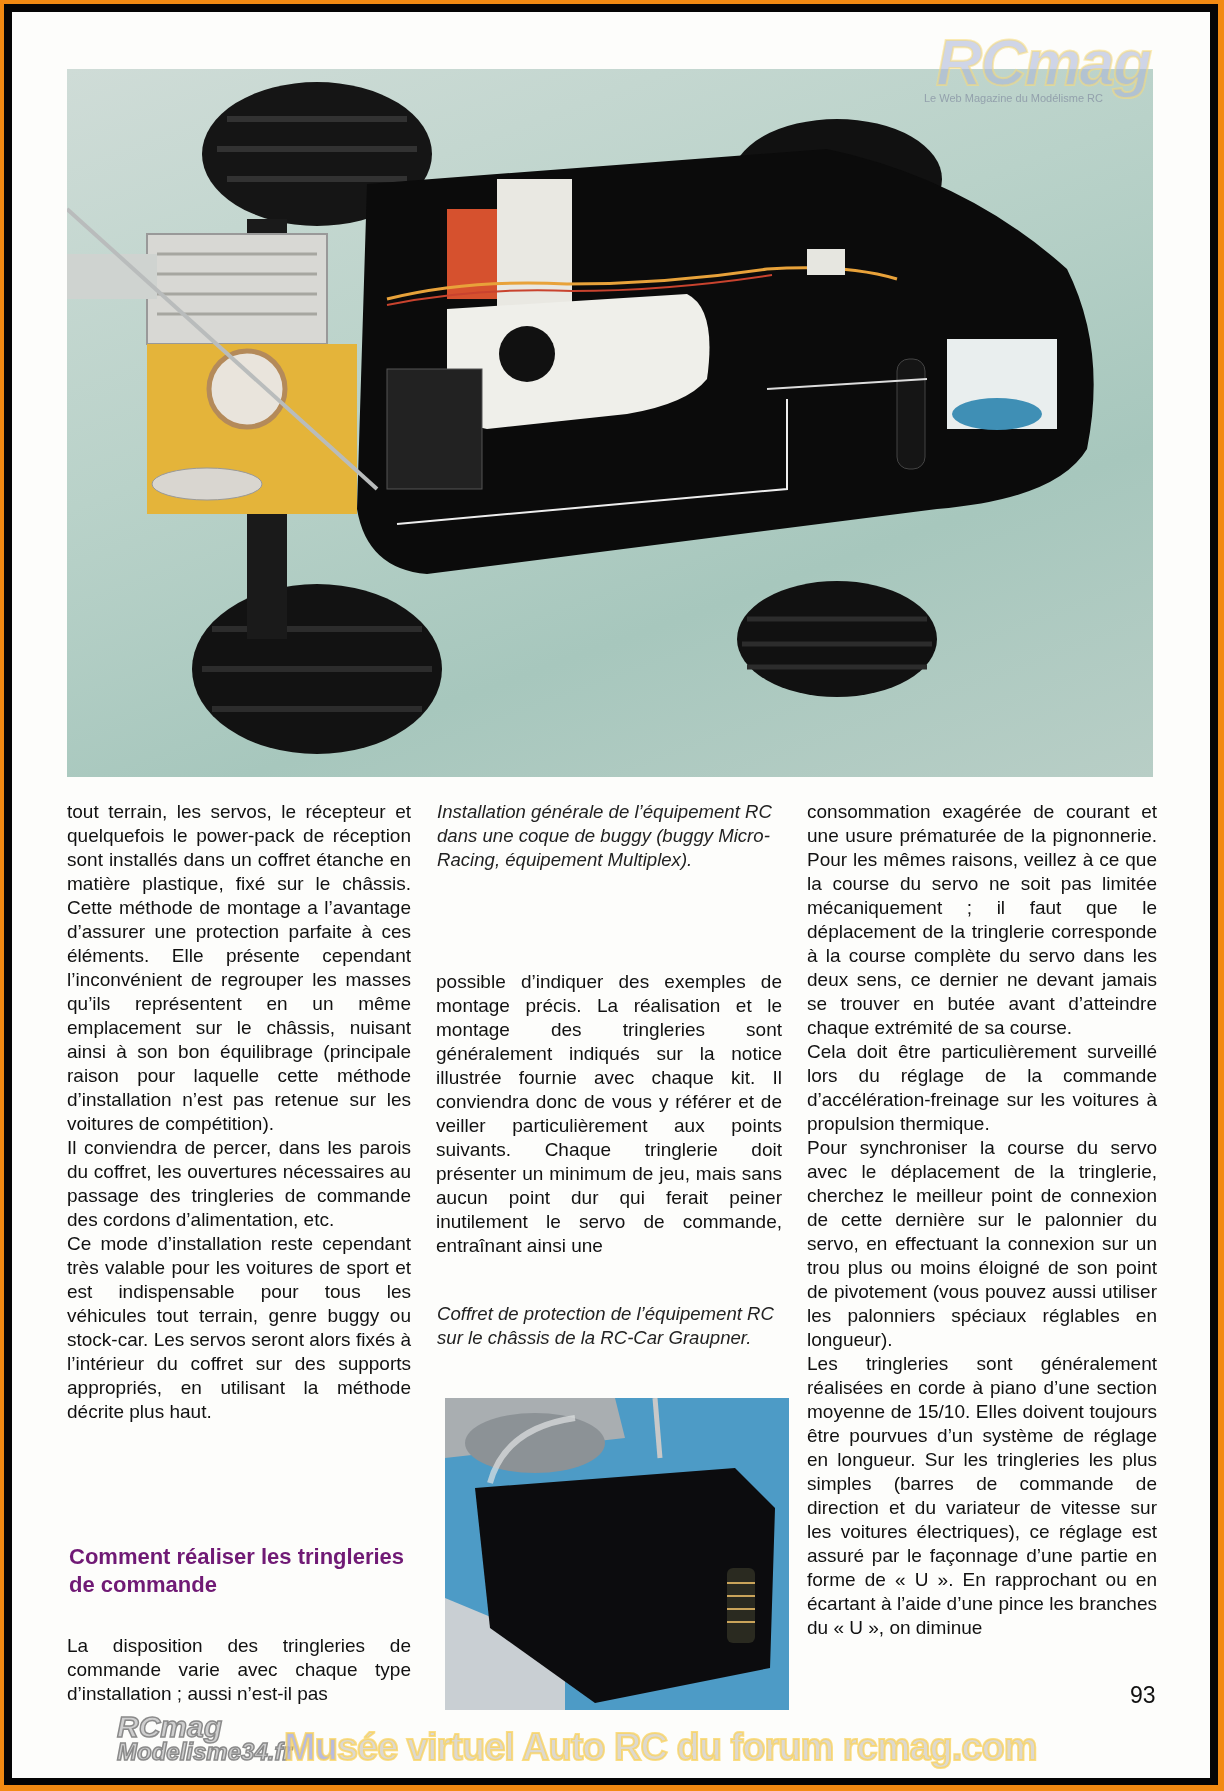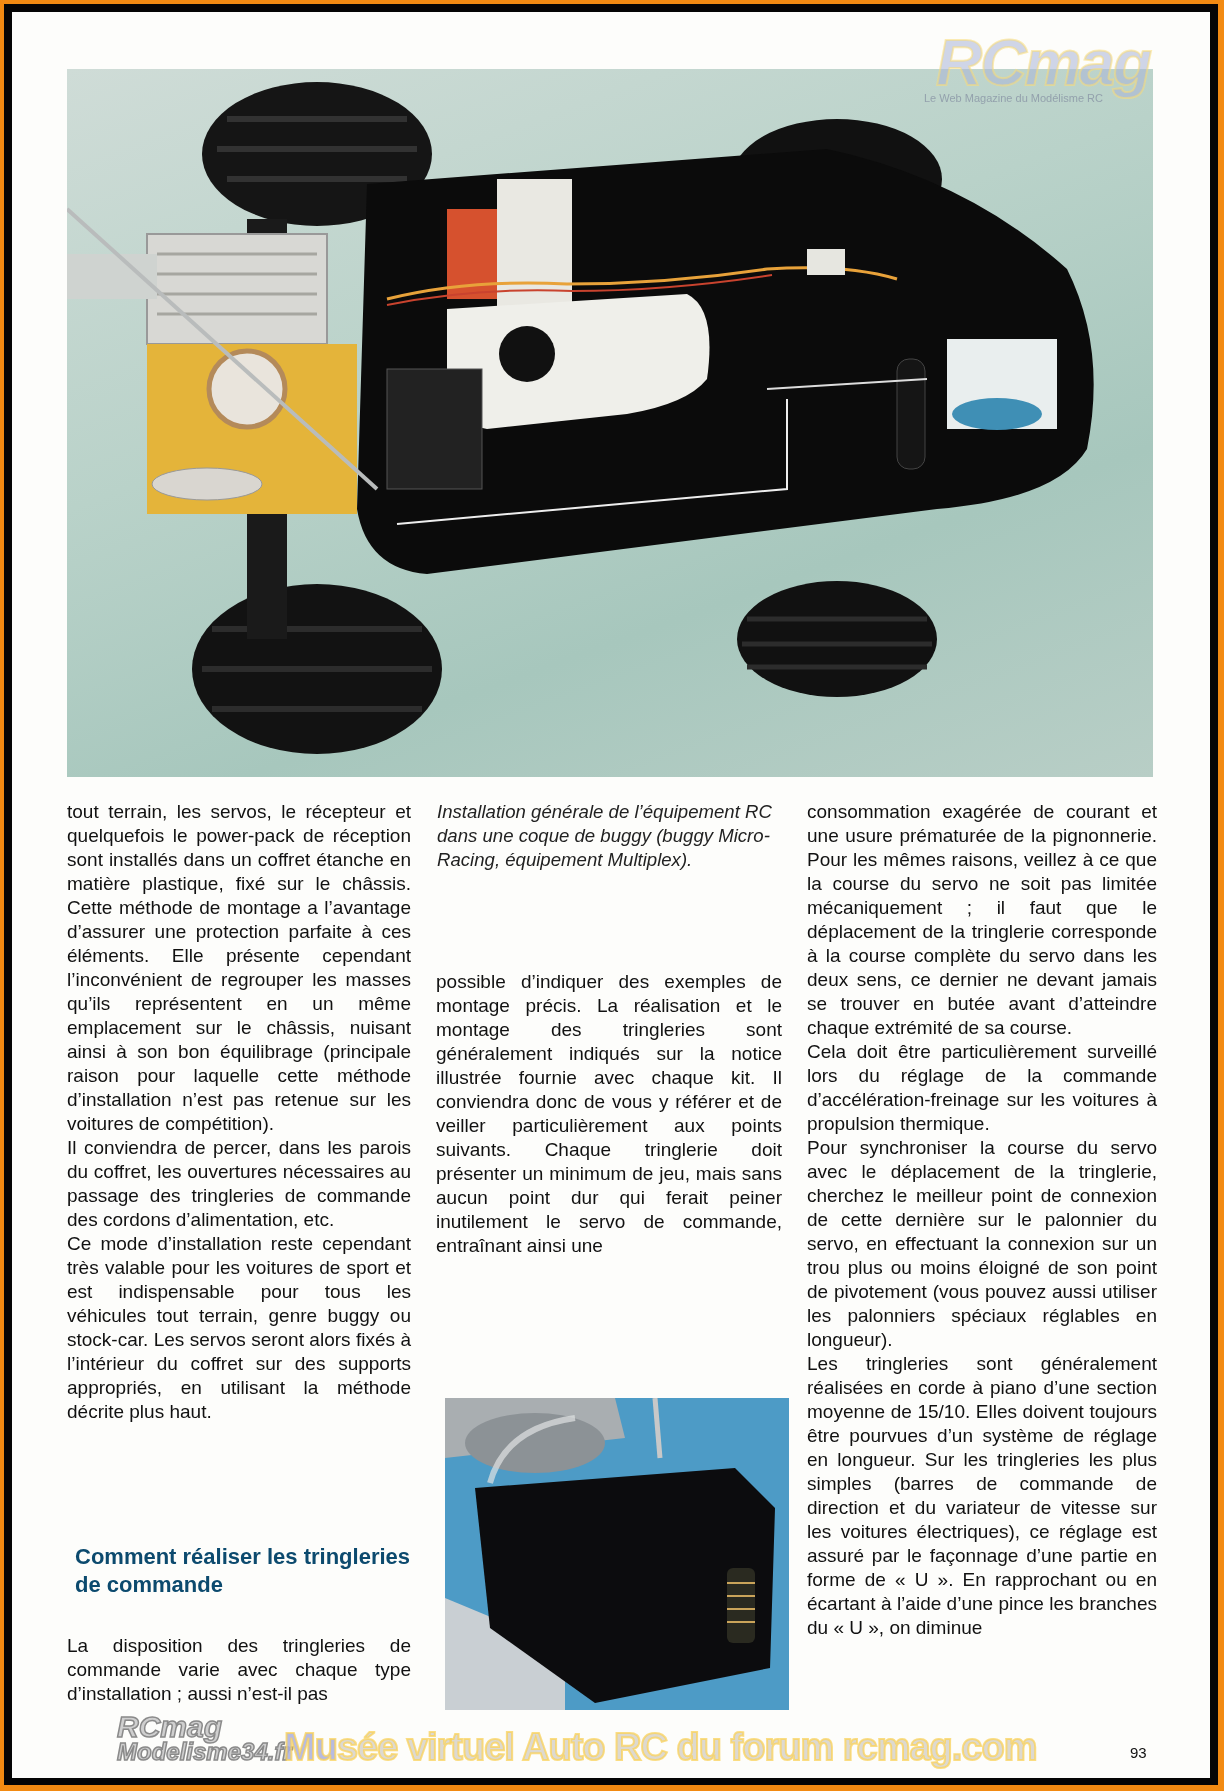--- a/index.html
+++ b/index.html
@@ -18,33 +18,33 @@
 
   
   .col { position: absolute; font-size: 19px; line-height: 24px; color: #111; text-align: justify; }
   .col p { margin: 0; text-indent: 0; }
   .col-1 { left: 55px; top: 788px; width: 344px; }
   .col-2 { left: 424px; top: 958px; width: 346px; }
   .col-3 { left: 795px; top: 788px; width: 350px; }
   .caption { position: absolute; font-style: italic; font-size: 18.6px; line-height: 24px; color: #222; }
   .caption-1 { left: 425px; top: 788px; width: 340px; }
   .caption-2 { left: 425px; top: 1290px; width: 360px; }
-  .heading { position: absolute; left: 63px; top: 1531px; width: 340px; font-weight: bold; font-size: 22px; line-height: 28px; color: #0c4a6e; margin: 0; }
+  .heading { position: absolute; left: 57px; top: 1531px; width: 340px; font-weight: bold; font-size: 22px; line-height: 28px; color: #701a75; margin: 0; }
   .col-1b { left: 55px; top: 1622px; width: 344px; }
 
   
   .photo-box { position: absolute; left: 433px; top: 1386px; width: 344px; height: 312px; overflow: hidden; background: #5aa2c9; }
 
   
   .wm-foot-logo { position: absolute; left: 105px; top: 1700px; font-style: italic; font-weight: bold; color: #cfcfcf; -webkit-text-stroke: 1.5px #8a8a8a; line-height: 1; z-index: 5; }
   .wm-foot-logo .l1 { font-size: 30px; display: block; }
   .wm-foot-logo .l2 { font-size: 24px; display: block; margin-top: -2px; }
   .wm-foot-text { position: absolute; left: 272px; top: 1714px; font-weight: bold; font-size: 38px; color: rgba(215,210,200,0.85); -webkit-text-stroke: 2px rgba(250,210,90,0.75); letter-spacing: -1px; white-space: nowrap; z-index: 5; }
   .wm-foot-text .mu { color: rgba(170,175,220,0.85); }
-  .page-number { position: absolute; left: 1118px; top: 1732px; font-size: 15px; color: #111; }
+  .page-number { position: absolute; left: 1118px; top: 1670px; font-size: 23px; color: #111; }
 </style>
 </head>
 <body>
 
 <div class="frame-black"></div>
 <div class="page">
 
   <div class="photo-main">
     <svg width="1086" height="708" viewBox="0 0 1086 708">
 
@@ -125,20 +125,21 @@
   <h2 class="heading">Comment réaliser les tringleries de commande</h2>
 
   <div class="col col-1b">
     <p>La disposition des tringleries de commande varie avec chaque type d’installation ; aussi n’est-il pas</p>
   </div>
 
   <div class="caption caption-1">Installation générale de l’équipement RC dans une coque de buggy (buggy Micro-Racing, équipement Multiplex).</div>
   <div class="col col-2">
     <p>possible d’indiquer des exemples de montage précis. La réalisation et le montage des tringleries sont généralement indiqués sur la notice illustrée fournie avec chaque kit. Il conviendra donc de vous y référer et de veiller particulièrement aux points suivants. Chaque tringlerie doit présenter un minimum de jeu, mais sans aucun point dur qui ferait peiner inutilement le servo de commande, entraînant ainsi une</p>
   </div>
+  <div class="caption caption-2">Coffret de protection de l’équipement RC sur le châssis de la RC-Car Graupner.</div>
 
   <div class="photo-box">
     <svg width="344" height="312" viewBox="0 0 344 312">
       <rect x="0" y="0" width="344" height="312" fill="#4d9bc6"></rect>
       <path d="M0 200 L120 250 L120 312 L0 312 Z" fill="#c9cfd3"></path>
       <path d="M0 0 L170 0 L180 40 L0 60 Z" fill="#a9aeb1"></path>
       <ellipse cx="90" cy="45" rx="70" ry="30" fill="#8c9296"></ellipse>
       <path d="M30 90 L290 70 L330 110 L325 270 L150 305 L45 230 Z" fill="#0c0c0e"></path>
       <path d="M45 85 Q60 30 130 20" stroke="#dfe3e3" stroke-width="6" fill="none" opacity="0.7"></path>
       <rect x="282" y="170" width="28" height="75" rx="6" fill="#2a2a20"></rect>

